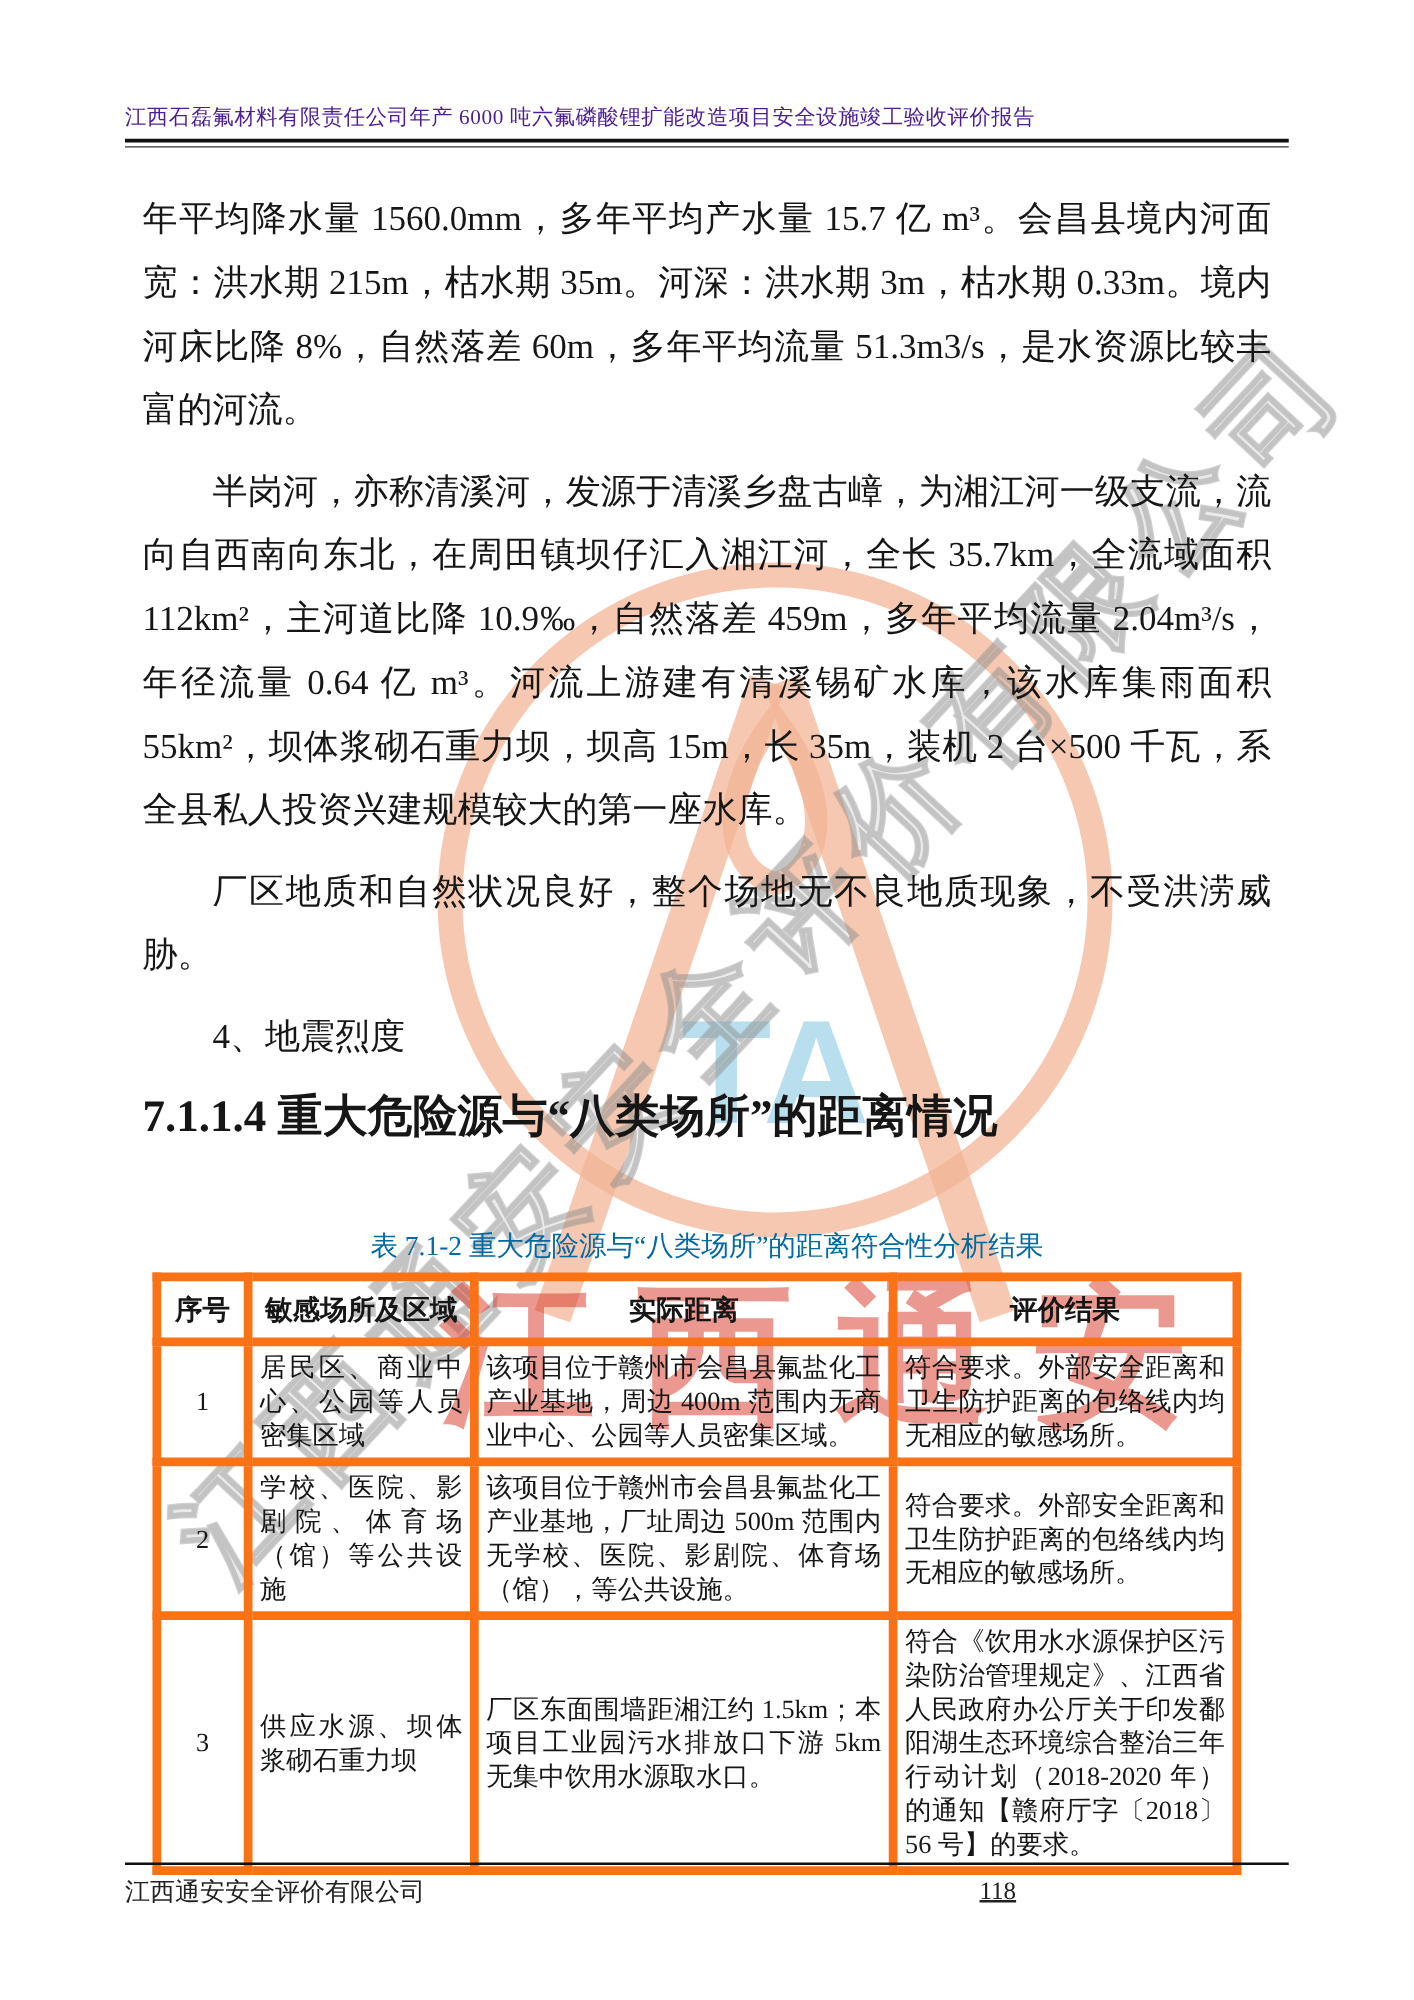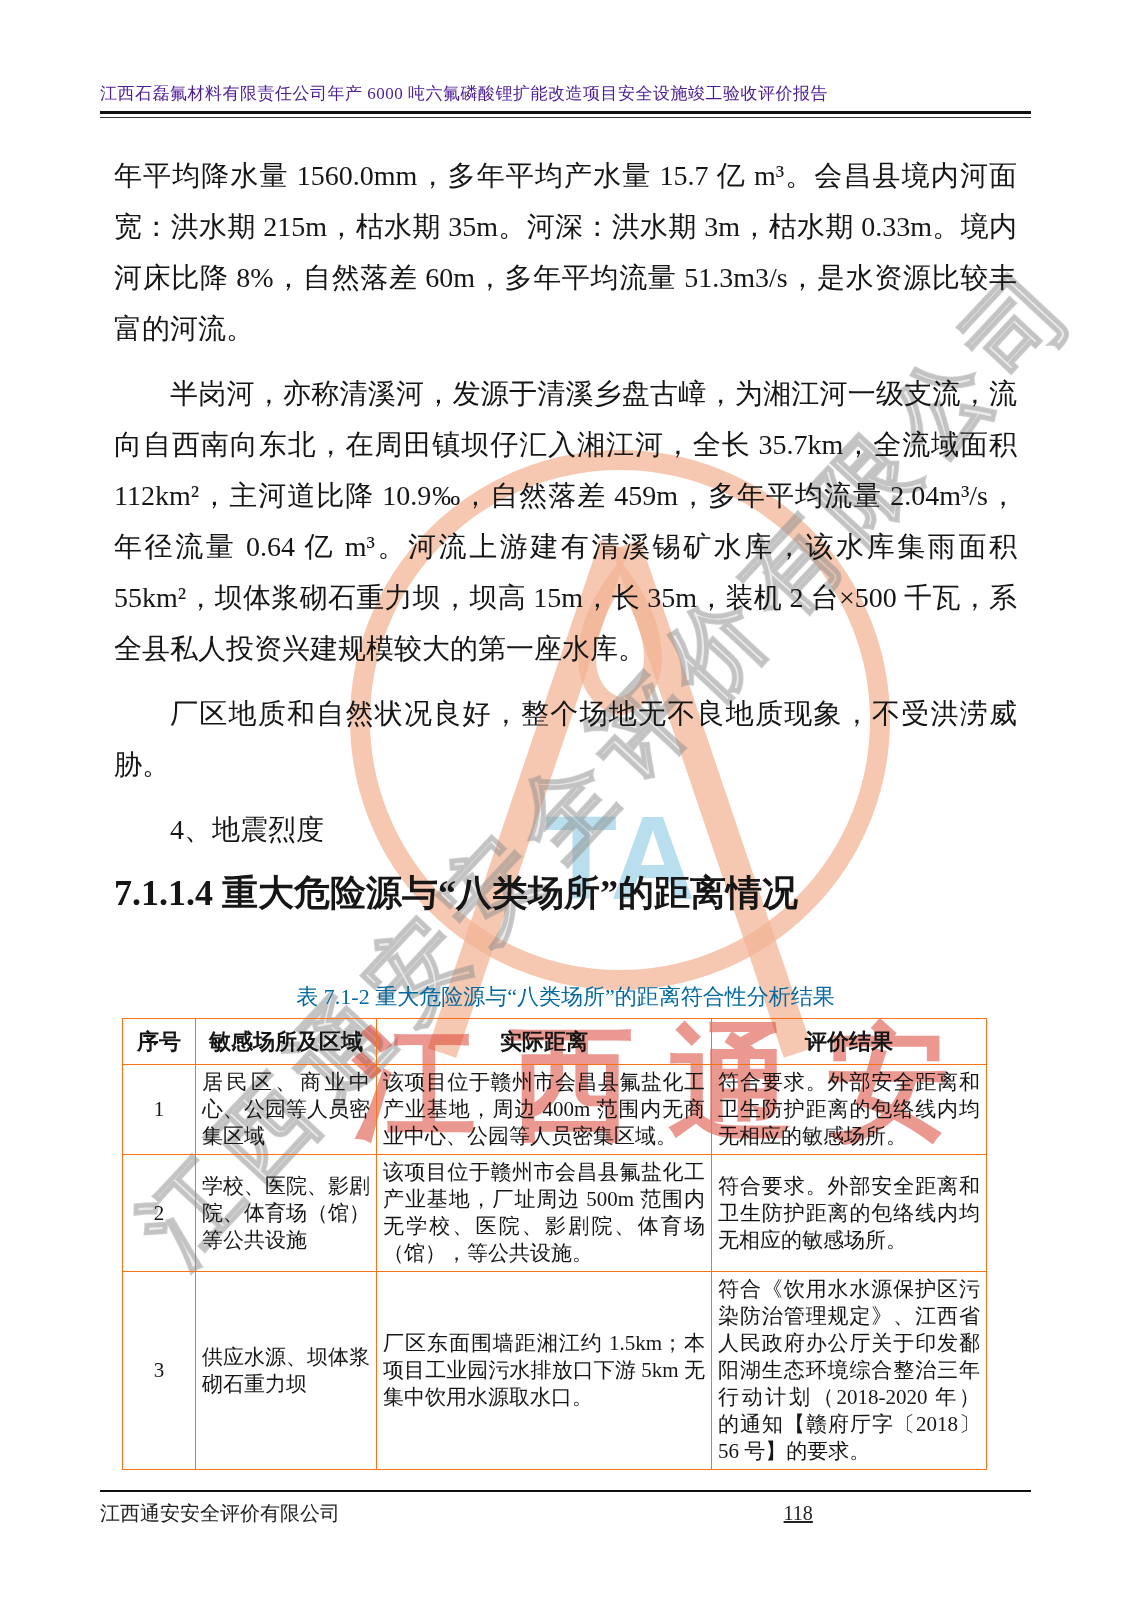--- a/index.html
+++ b/index.html
@@ -49,21 +49,21 @@
   .table-caption{
     position:absolute;left:100px;top:982px;width:931px;text-align:center;
     font-size:22px;color:#0369a1;
   }
   table.main{
     position:absolute;left:122px;top:1018px;width:864px;
     border-collapse:collapse;table-layout:fixed;
     font-size:21px;line-height:27px;
   }
   table.main th,table.main td{
-    border:1px solid #f97316;padding:4px 6px;vertical-align:middle;
+    border:7px solid #f97316;padding:4px 6px;vertical-align:middle;
     background:transparent;word-break:break-all;
   }
   table.main th{font-weight:700;text-align:center;font-size:22px;padding:9px 4px;}
   td.c-no{text-align:center;}
   td.c-place{text-align:justify;}
   td.c-dist,td.c-res{text-align:justify;}
   .col-no{width:73px;}.col-place{width:181px;}.col-dist{width:335px;}.col-res{width:275px;}
   .footer-rule{position:absolute;left:100px;top:1490px;width:931px;height:2px;background:#111;}
   .page-footer{
     position:absolute;left:100px;top:1500px;width:931px;

